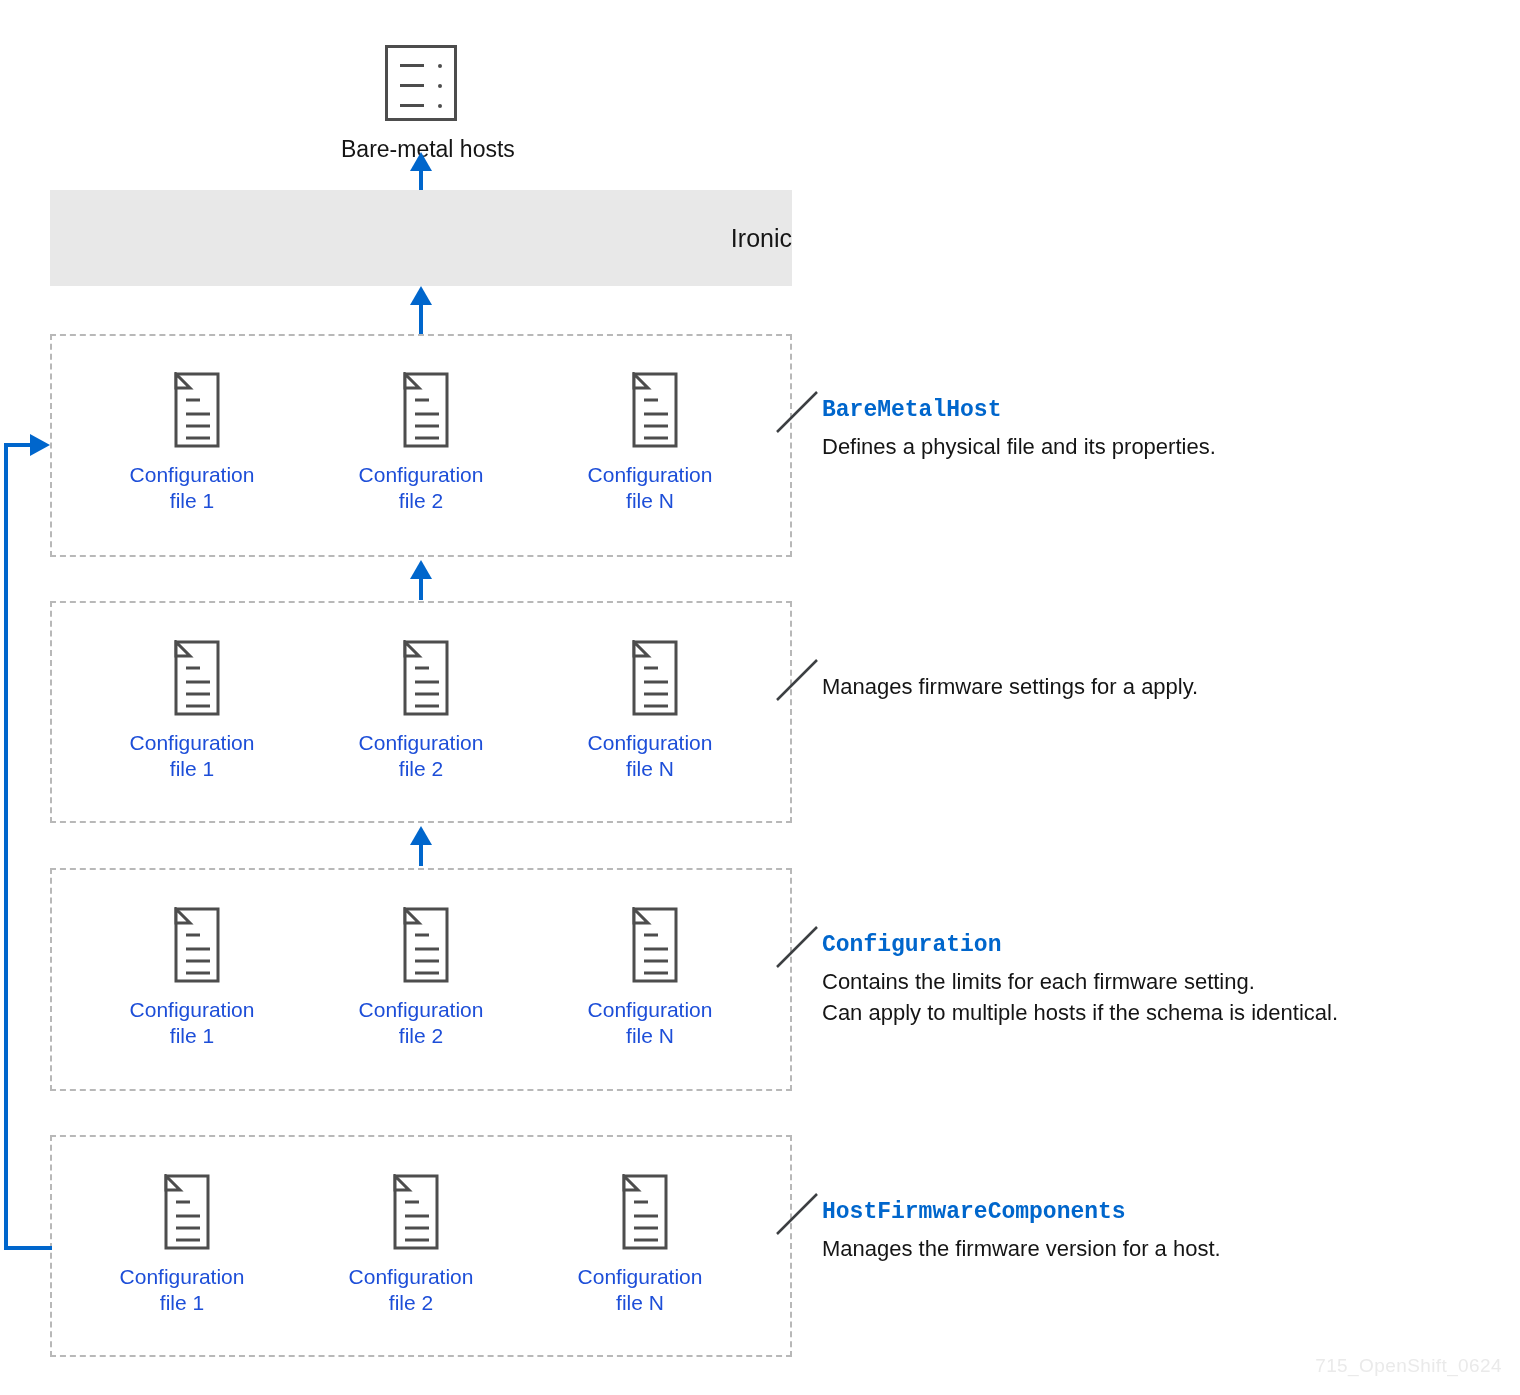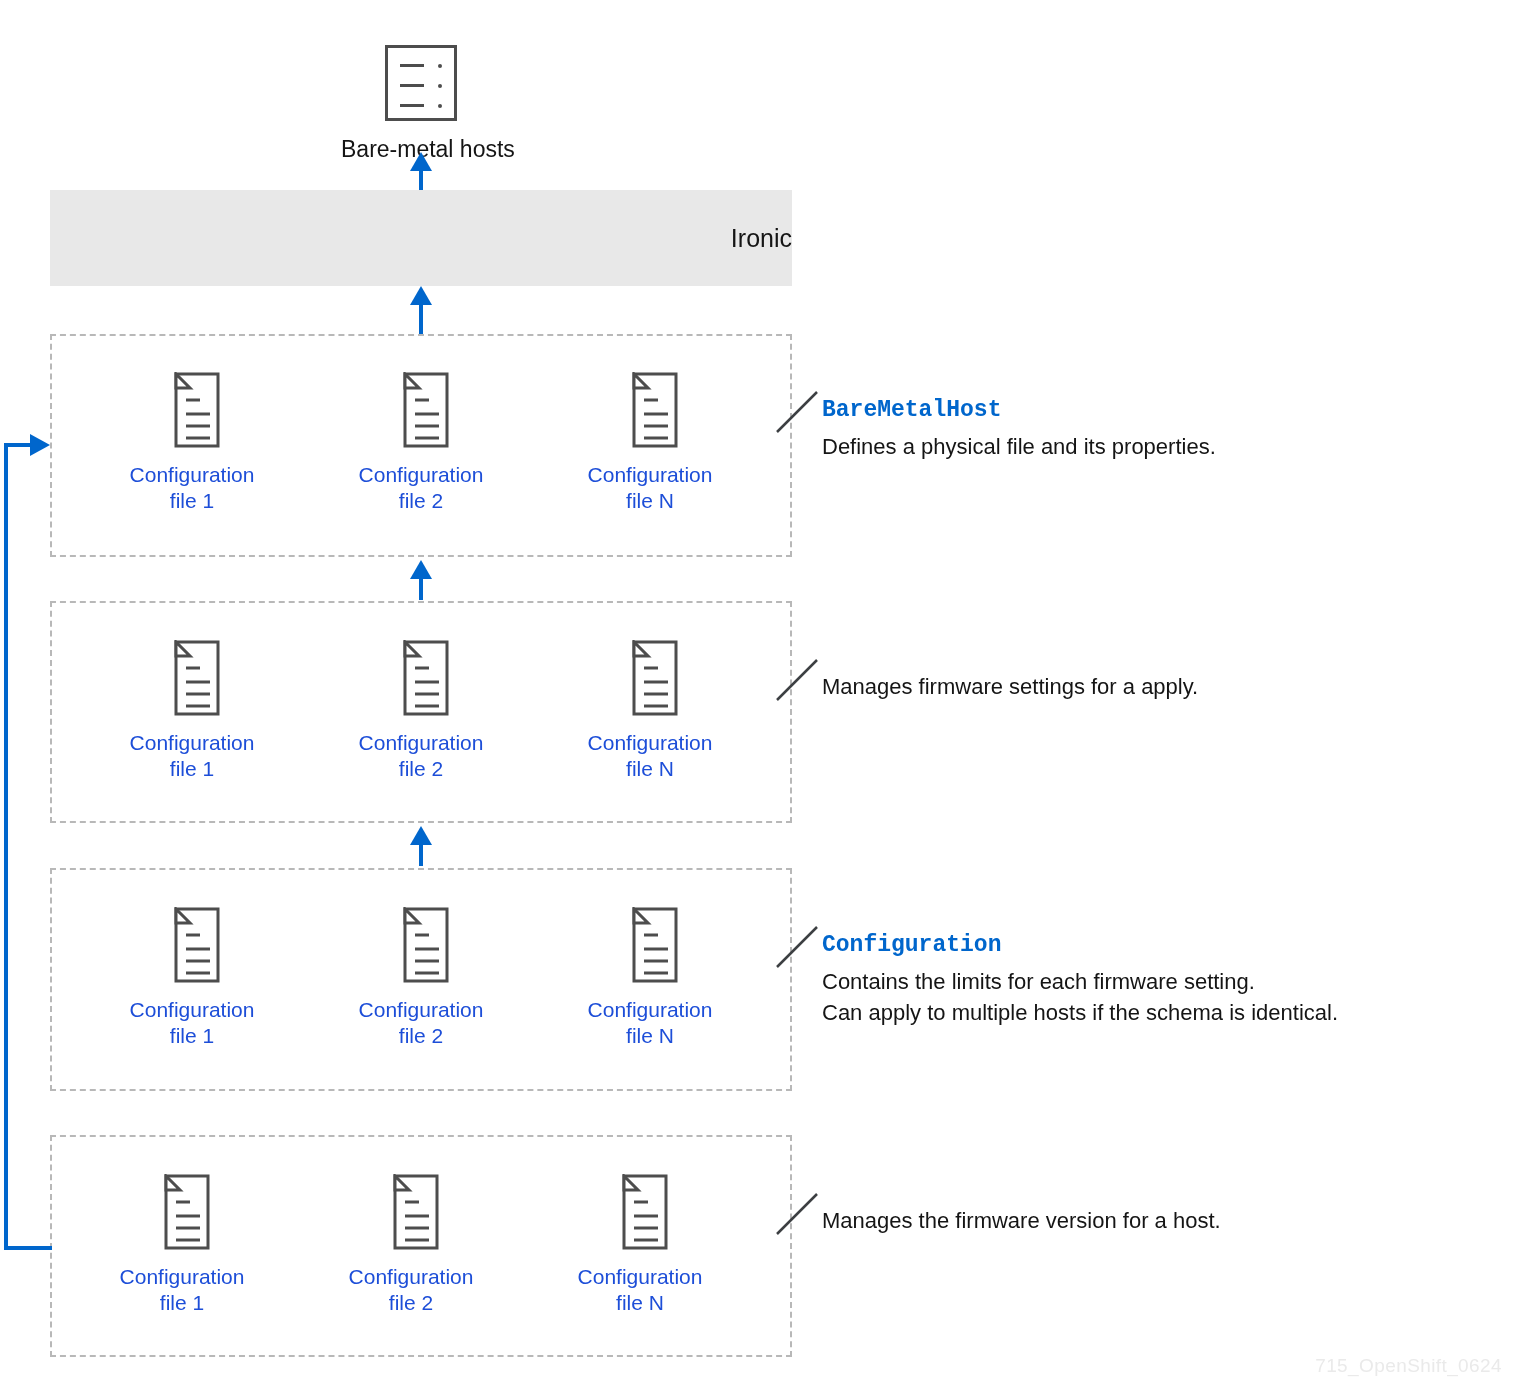--- a/index.html
+++ b/index.html
@@ -432,20 +432,21 @@
     <div class="file-label">Configuration
 file N</div>
   </div>
 
   <div class="leader" style="left:775px; top:1192px;">
     <svg width="44" height="44" viewBox="0 0 44 44">
         <line x1="2" y1="42" x2="42" y2="2" stroke="#3c3f42" stroke-width="2.5"></line>
       </svg>
   </div>
   <div class="annotation" style="top:1183px;">
+    <div class="ann-title">HostFirmwareComponents</div>
     <div class="ann-desc">Manages the firmware version for a host.</div>
   </div>
 
   <div id="loop-bottom"></div>
   <div id="loop-left"></div>
   <div id="loop-top"></div>
   <div id="loop-arrowhead"></div>
 
   <div id="watermark">715_OpenShift_0624</div>
 

